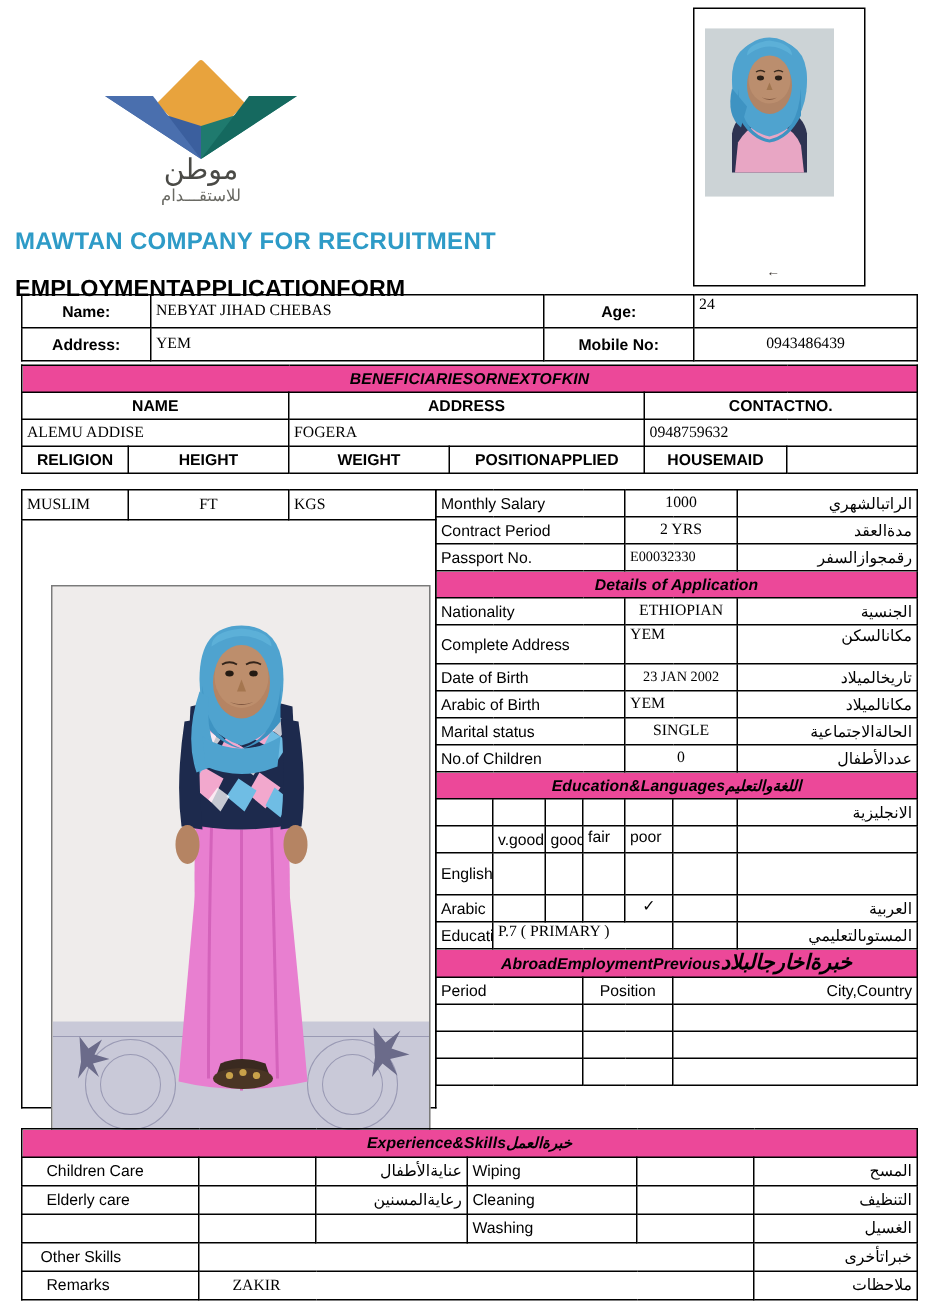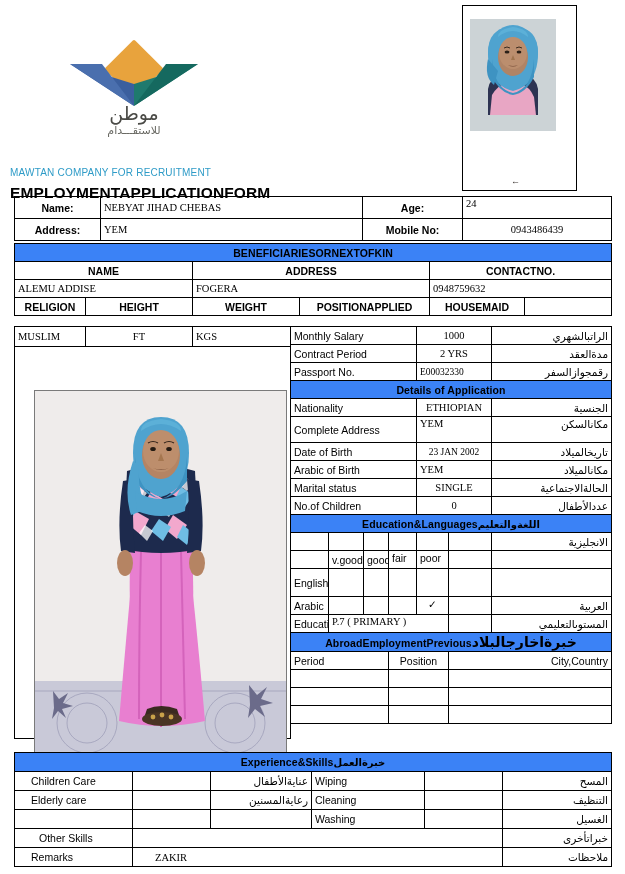--- a/index.html
+++ b/index.html
@@ -65,23 +65,23 @@
   }
   .photo-arrow {
     position: absolute;
     left: 48px; top: 171px;
     font-size: 9px; color: #3a3430;
     line-height: 1;
   }
 
   .company-name {
     position: absolute;
-    left: 10px; top: 167px;
-    font-size: 10px;
-    font-weight: normal;
+    left: 10px; top: 153px;
+    font-size: 16px;
+    font-weight: bold;
     color: #2e9bc7;
     letter-spacing: .2px;
   }
   .form-title {
     position: absolute;
     left: 10px; top: 172px;
     font-size: 15.5px;
     font-weight: bold;
     color: #000;
     letter-spacing: .1px;
@@ -93,25 +93,26 @@
   .tbl td, .tbl th {
     border: 1px solid #000;
     padding: 1px 3px;
     font-size: 10.5px;
     vertical-align: middle;
     box-sizing: border-box;
     overflow: hidden;
     white-space: nowrap;
   }
   .hdr-band {
-    background: #3b82f6;
+    background: #ec4899;
     text-align: center;
     font-weight: bold;
     font-size: 12.5px;
     letter-spacing: .1px;
+    font-style: italic;
   }
   .lbl-bold { font-weight: bold; text-align: center; font-size: 12px; }
   .lbl-plain { text-align: left; font-size: 10.5px; }
   .val-serif {
     font-family: "Liberation Serif", serif;
     font-size: 10.5px;
     text-align: left;
   }
   .val-serif-c {
     font-family: "Liberation Serif", serif;
@@ -533,21 +534,21 @@
       </tr>
       <tr>
         <td class="lbl-plain" style="padding-left:16px"></td>
         <td class="chk"></td>
         <td class="ar"></td>
         <td class="lbl-plain">Washing</td>
         <td class="chk"></td>
         <td class="ar">الغسيل</td>
       </tr>
       <tr>
-        <td class="lbl-plain" style="padding-left:24px">Other Skills</td>
+        <td class="lbl-plain" style="padding-left:12px">Other Skills</td>
         <td class="val-serif" colspan="4"></td>
         <td class="ar">خبراتأخرى</td>
       </tr>
       <tr>
         <td class="lbl-plain" style="padding-left:16px">Remarks</td>
         <td class="val-serif" colspan="4" style="padding-left:22px">ZAKIR</td>
         <td class="ar">ملاحظات</td>
       </tr>
     </tbody>
   </table>

